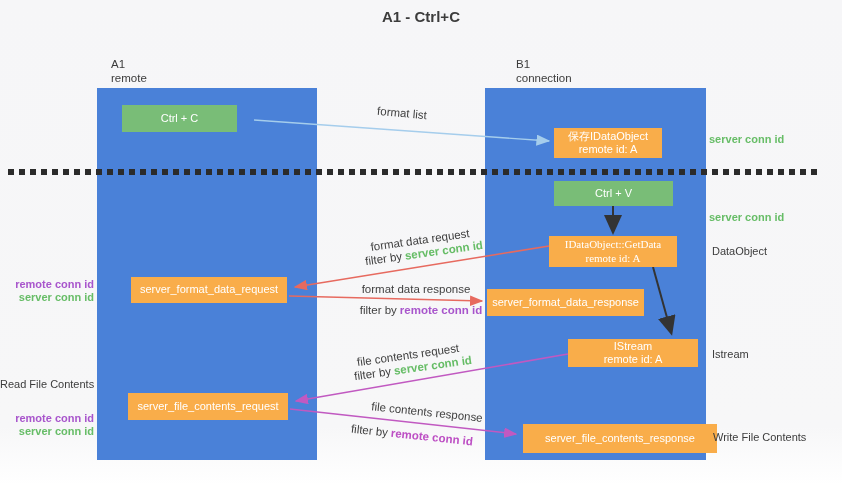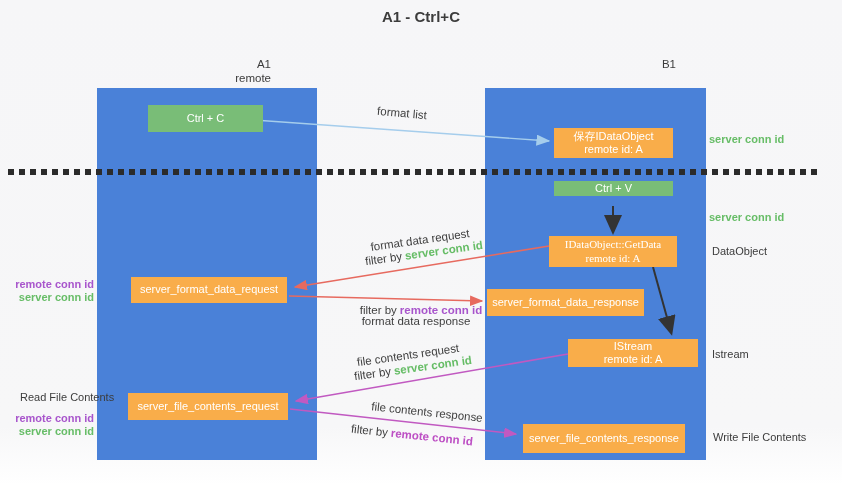--- a/index.html
+++ b/index.html
@@ -5,21 +5,21 @@
   html,body{margin:0;padding:0;}
   body{font-family:"Liberation Sans","DejaVu Sans",sans-serif;}
   .canvas{position:relative;width:842px;height:485px;overflow:hidden;
     background:linear-gradient(180deg,#f6f6f8 0%,#f7f7f8 88%,#ffffff 100%);}
   .title{position:absolute;top:7px;left:0;width:842px;text-align:center;
     font-size:15px;line-height:19px;color:#3c3c3c;font-weight:bold;}
   .lane{position:absolute;top:88px;height:372px;background:#4a81d8;}
   .lane-left{left:97px;width:220px;}
   .lane-right{left:485px;width:221px;}
   .lane-header{position:absolute;top:57px;font-size:11.5px;line-height:14px;
-    color:#3c3c3c;text-align:right;width:160px;}
+    color:#3c3c3c;text-align:left;width:160px;}
   .lane-header.lh-left{left:111px;}
   .lane-header.lh-right{left:516px;}
   .dotted{position:absolute;top:169px;left:8px;width:814px;height:6px;
     background:repeating-linear-gradient(to right,#2b2b2b 0 6px,transparent 6px 11px);}
   .node{position:absolute;display:flex;flex-direction:column;justify-content:center;
     align-items:center;color:#ffffff;font-size:11px;line-height:13.5px;text-align:center;}
   .node.green{background:#79bd77;}
   .node.orange{background:#f9ad4a;}
   .arrows{position:absolute;top:0;left:0;pointer-events:none;}
   .edge-label{position:absolute;font-size:11.5px;color:#3f3f3f;white-space:nowrap;
@@ -41,20 +41,21 @@
   <div class="title">
     <div>A1 - Ctrl+C</div>
   </div>
 
   <div class="lane-header lh-left">
     <div>A1</div>
     <div>remote</div>
   </div>
   <div class="lane-header lh-right">
     <div>B1</div>
+    <div>connection</div>
   </div>
 
   <div class="lane lane-left"></div>
   <div class="lane lane-right"></div>
 
   <div class="dotted"></div>
 
   <svg class="arrows" width="842" height="485">
     <defs>
       <marker id="m-blue" markerWidth="10" markerHeight="8" refX="9" refY="4" orient="auto">
@@ -72,30 +73,30 @@
     </defs>
     <line x1="254" y1="120" x2="549" y2="141" stroke="#a5cdec" stroke-width="1.4" marker-end="url(#m-blue)"></line>
     <line x1="613" y1="206" x2="613" y2="231" stroke="#333333" stroke-width="2" marker-end="url(#m-blk)"></line>
     <line x1="549" y1="246" x2="295" y2="287" stroke="#e76a5f" stroke-width="1.5" marker-end="url(#m-red)"></line>
     <line x1="289" y1="296" x2="482" y2="301" stroke="#e76a5f" stroke-width="1.5" marker-end="url(#m-red)"></line>
     <line x1="653" y1="267" x2="671" y2="332" stroke="#333333" stroke-width="2" marker-end="url(#m-blk)"></line>
     <line x1="568" y1="354" x2="296" y2="401" stroke="#c159c1" stroke-width="1.5" marker-end="url(#m-mag)"></line>
     <line x1="290" y1="409" x2="516" y2="434" stroke="#c159c1" stroke-width="1.5" marker-end="url(#m-mag)"></line>
   </svg>
 
-  <div class="node green" style="left:148px;top:105px;width:115px;height:27px;">
+  <div class="node green" style="left:122px;top:105px;width:115px;height:27px;">
     <div>Ctrl + C</div>
   </div>
 
-  <div class="node orange" style="left:554px;top:128px;width:119px;height:30px;">
+  <div class="node orange" style="left:554px;top:128px;width:108px;height:30px;">
     <div>保存IDataObject</div>
     <div>remote id: A</div>
   </div>
 
-  <div class="node green" style="left:554px;top:181px;width:119px;height:15px;">
+  <div class="node green" style="left:554px;top:181px;width:119px;height:25px;">
     <div>Ctrl + V</div>
   </div>
 
   <div class="node orange" style="left:549px;top:236px;width:128px;height:31px;font-family:Liberation Serif, serif;">
     <div>IDataObject::GetData</div>
     <div>remote id: A</div>
   </div>
 
   <div class="node orange" style="left:487px;top:289px;width:157px;height:27px;">
     <div>server_format_data_response</div>
@@ -107,32 +108,32 @@
 
   <div class="node orange" style="left:568px;top:339px;width:130px;height:28px;">
     <div>IStream</div>
     <div>remote id: A</div>
   </div>
 
   <div class="node orange" style="left:128px;top:393px;width:160px;height:27px;text-align:center;">
     <div>server_file_contents_request</div>
   </div>
 
-  <div class="node orange" style="left:523px;top:424px;width:162px;height:29px;">
+  <div class="node orange" style="left:523px;top:424px;width:194px;height:29px;">
     <div>server_file_contents_response</div>
   </div>
 
   <div class="edge-label" style="left:402px;top:107px;transform:translateX(-50%) rotate(5deg);">format list</div>
 
   <div class="edge-label" style="left:420px;top:234px;transform:translateX(-50%) rotate(-8deg);">format data request</div>
   <div class="edge-label" style="left:424px;top:247px;transform:translateX(-50%) rotate(-8deg);">
     <span class="filter-gap">filter by</span><span class="t-green">server conn id</span>
   </div>
 
-  <div class="edge-label" style="left:416px;top:283px;transform:translateX(-50%);margin-top:32px;">format data response</div>
+  <div class="edge-label" style="left:416px;top:283px;transform:translateX(-50%);">format data response</div>
   <div class="edge-label" style="left:401px;top:304px;transform:translateX(-50%);margin-left:20px;">
     <span class="filter-gap">filter by</span><span class="t-purple">remote conn id</span>
   </div>
 
   <div class="edge-label" style="left:408px;top:349px;transform:translateX(-50%) rotate(-8deg);">file contents request</div>
   <div class="edge-label" style="left:413px;top:362px;transform:translateX(-50%) rotate(-8deg);">
     <span class="filter-gap">filter by</span><span class="t-green">server conn id</span>
   </div>
 
   <div class="edge-label" style="left:427px;top:406px;transform:translateX(-50%) rotate(6deg);">file contents response</div>
@@ -143,19 +144,19 @@
   <div class="annot bold-green" style="left:709px;top:133px;">server conn id</div>
   <div class="annot bold-green" style="left:709px;top:211px;">server conn id</div>
   <div class="annot" style="left:712px;top:245px;">DataObject</div>
   <div class="annot" style="left:712px;top:348px;">Istream</div>
   <div class="annot" style="left:713px;top:431px;">Write File Contents</div>
 
   <div class="left-block" style="top:278px;">
     <div class="t-purple">remote conn id</div>
     <div class="t-green">server conn id</div>
   </div>
-  <div class="left-block" style="top:391px;color:#3c3c3c;padding-left:20px;">Read File Contents</div>
+  <div class="left-block" style="top:378px;color:#3c3c3c;">Read File Contents</div>
   <div class="left-block" style="top:412px;">
     <div class="t-purple">remote conn id</div>
     <div class="t-green">server conn id</div>
   </div>
 
 </div>
 
 </body></html>

